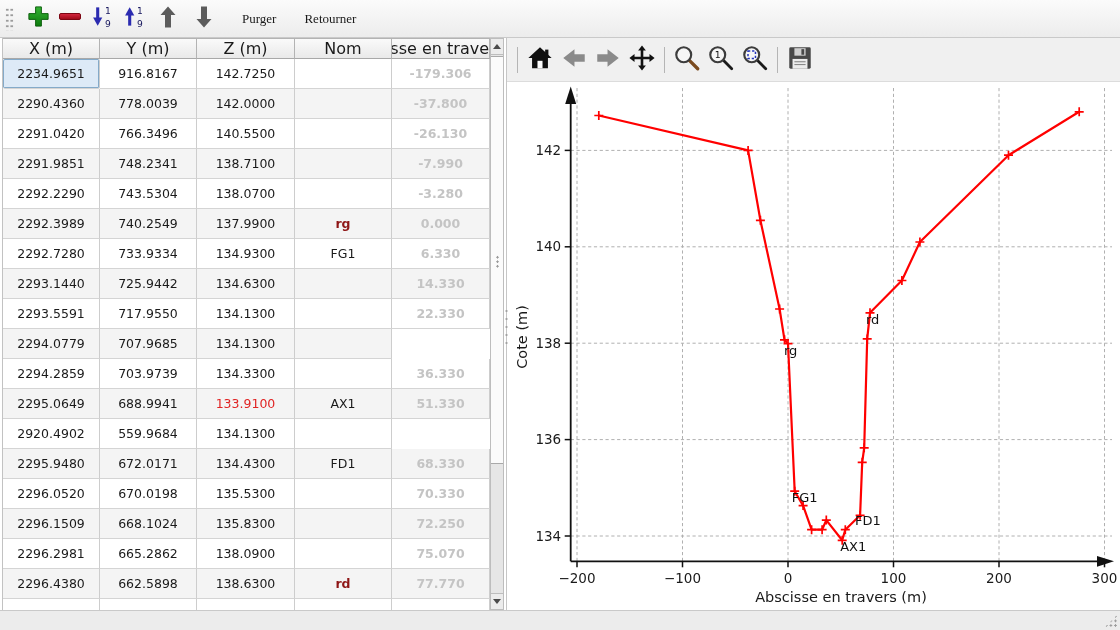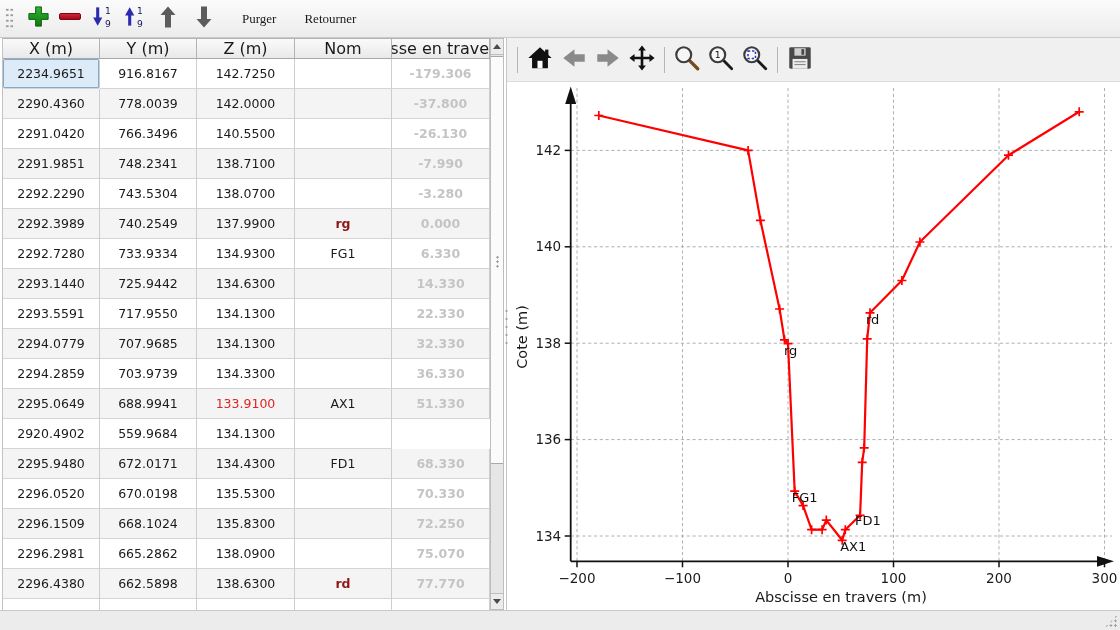--- a/index.html
+++ b/index.html
@@ -225,21 +225,20 @@
             <div class="tcell">717.9550</div>
             <div class="tcell">134.1300</div>
             <div class="tcell"></div>
             <div class="tcell abs">22.330</div>
           </div>
           <div class="trow alt">
             <div class="tcell">2294.0779</div>
             <div class="tcell">707.9685</div>
             <div class="tcell">134.1300</div>
             <div class="tcell"></div>
-            <div class="tcell abs">32.330</div>
           </div>
           <div class="trow">
             <div class="tcell">2294.2859</div>
             <div class="tcell">703.9739</div>
             <div class="tcell">134.3300</div>
             <div class="tcell"></div>
             <div class="tcell abs">36.330</div>
           </div>
           <div class="trow alt">
             <div class="tcell">2295.0649</div>

